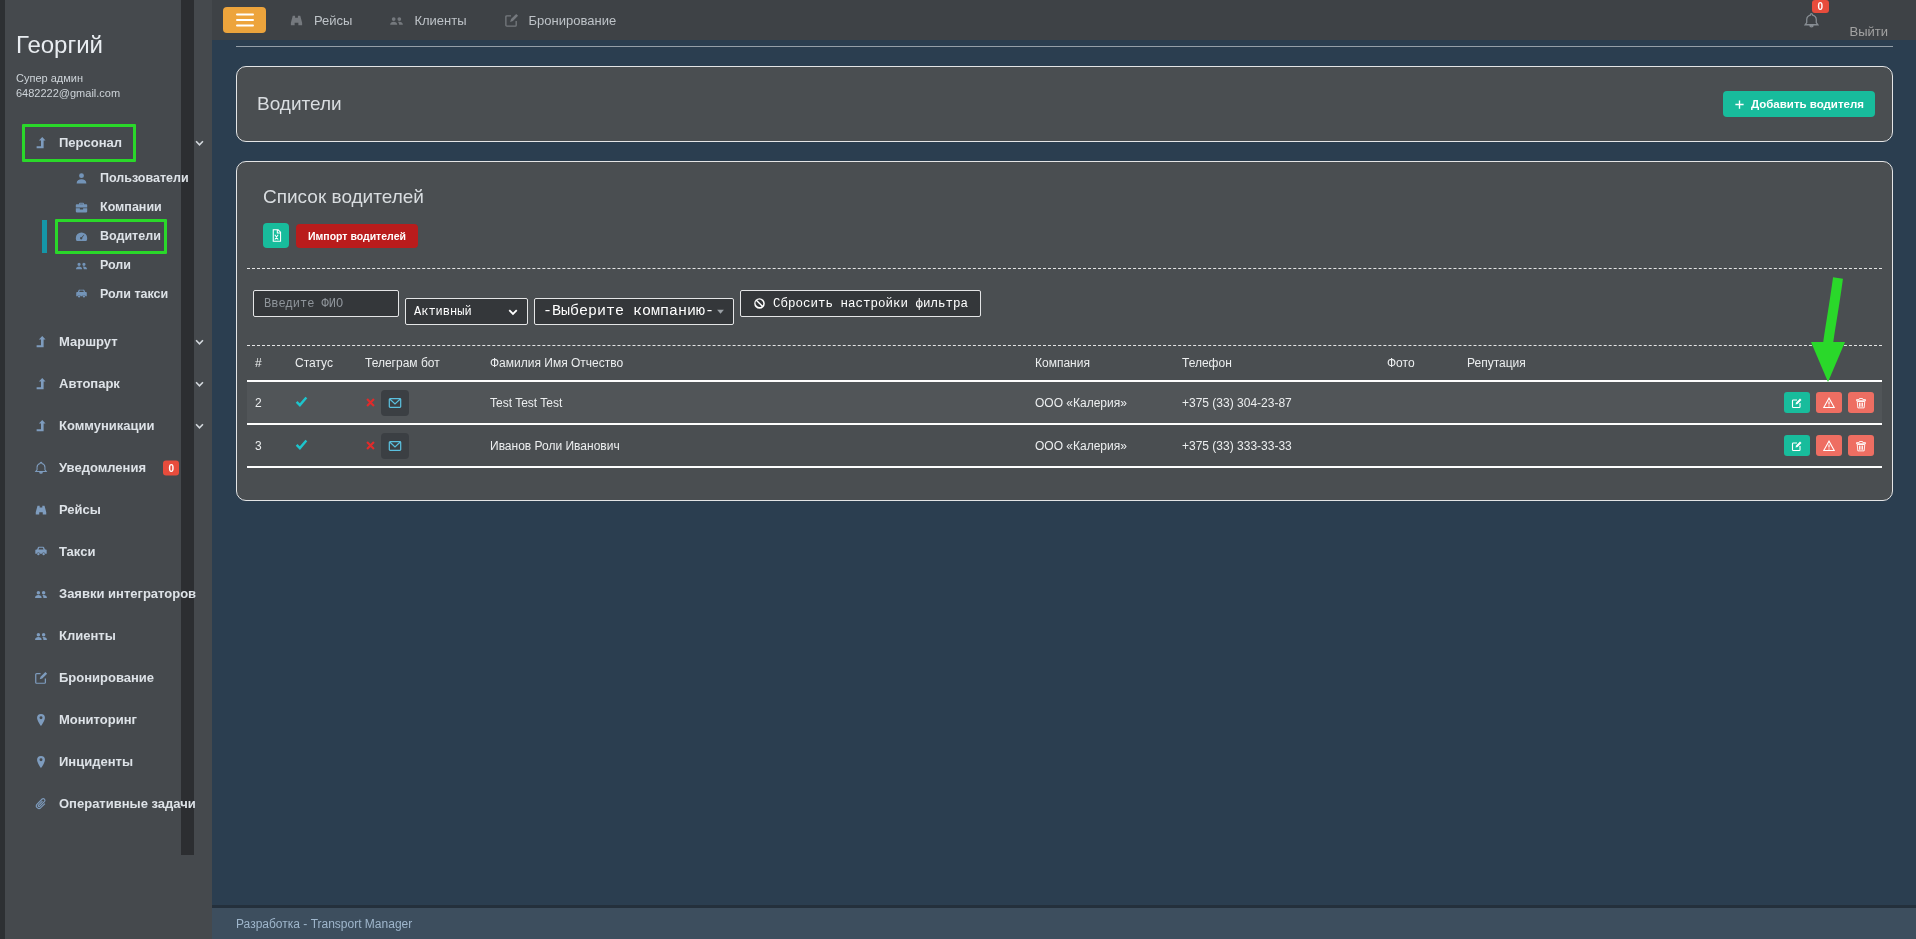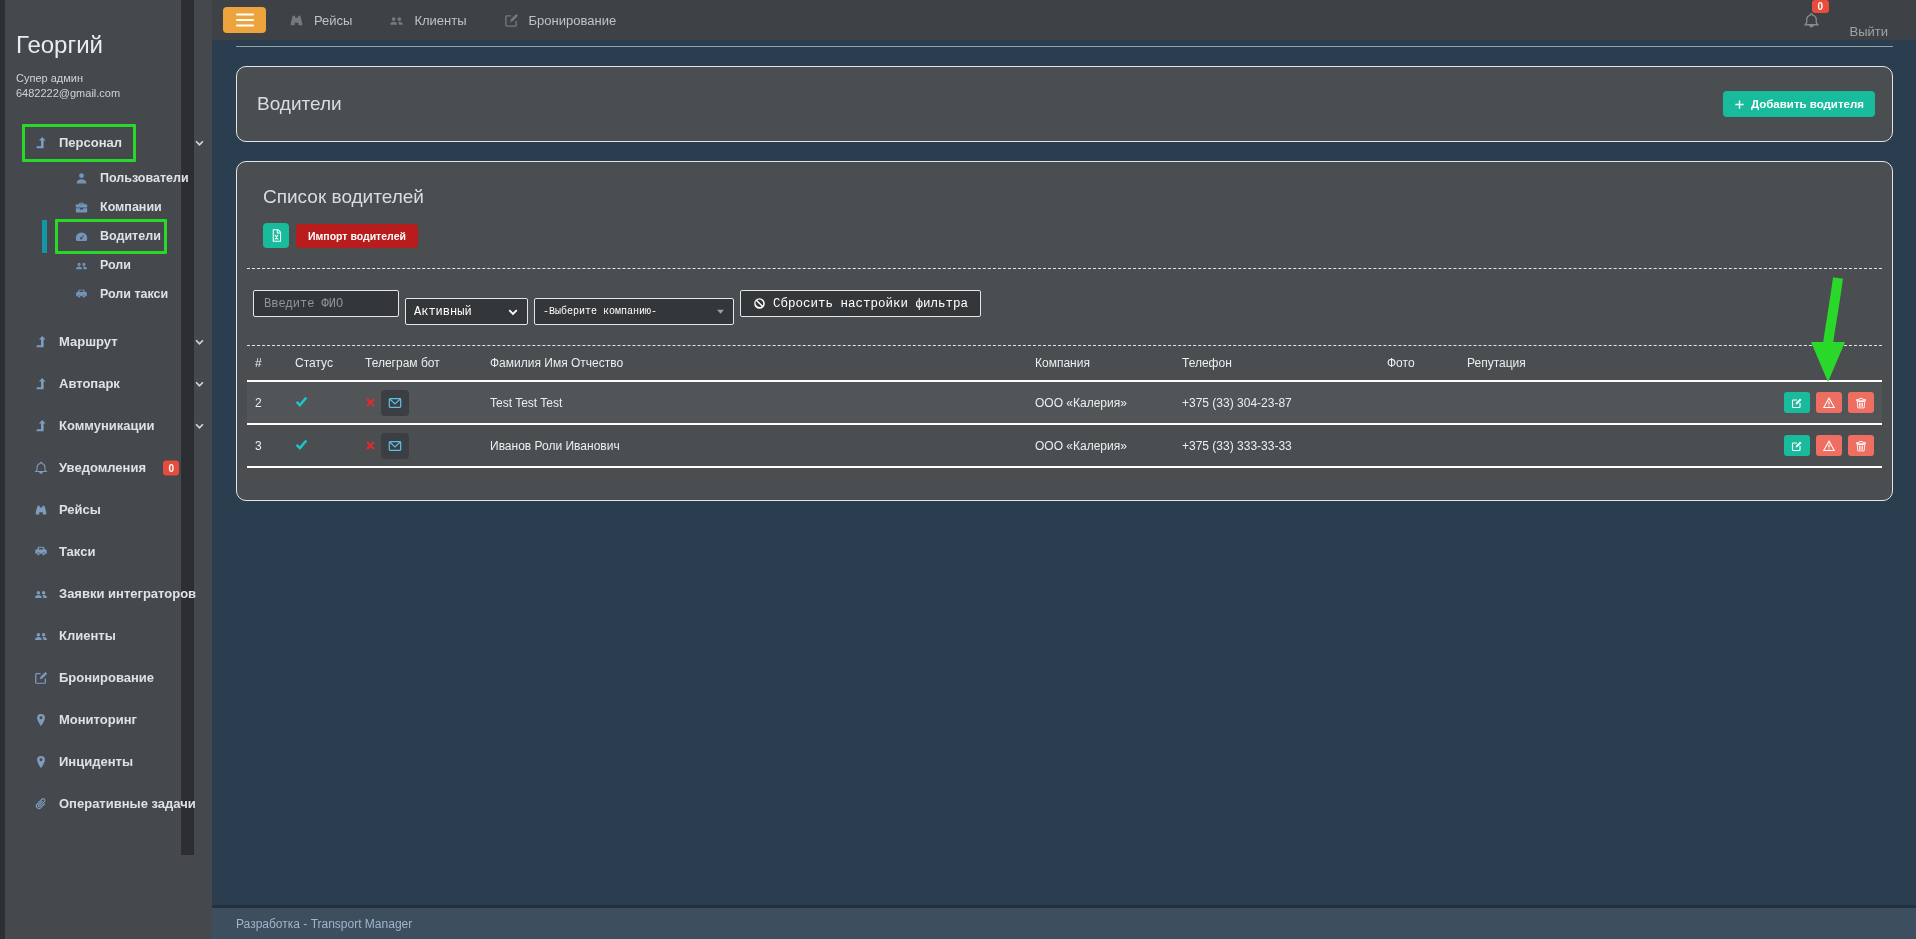--- a/index.html
+++ b/index.html
@@ -64,21 +64,21 @@
   .dashed-hr{border:none;border-top:1px dashed rgba(255,255,255,0.85);margin:20px -16px 0 -16px;}
 
   .filter-row{display:flex;gap:6px;margin:21px 0 0 -10px;}
   .f-ctl{height:27px;background:#34373a;border:1px solid #e4e5e6;border-radius:2px;color:#fff;font-size:12px;
          font-family:Liberation Mono, monospace;display:flex;align-items:center;padding:0 8px;cursor:pointer;}
   .f-input{width:146px;}
   .f-input input{background:transparent;border:none;outline:none;color:#fff;font-size:12px;width:100%;font-family:inherit;}
   .f-input input::placeholder{color:#8f959b;}
   .f-select{justify-content:space-between;margin-top:8px;}
   .f-status{width:123px;}
-  .f-company{width:200px;font-size:10px;}
+  .f-company{width:200px;font-size:15px;}
   .f-reset{gap:7px;font-size:12.5px;padding:0 12px;}
   .chev-sm{color:#fff;display:inline-flex;}
   .chev-xs{color:#9aa0a5;display:inline-flex;}
 
   table.drivers{border-collapse:collapse;margin:0 -16px;width:calc(100% + 32px);table-layout:fixed;
                 font-size:12px;color:#eceeef;}
   table.drivers th{font-weight:400;text-align:left;padding:10px 8px;border-bottom:2px solid #fdfdfd;font-size:12px;color:#eceeef;}
   table.drivers td{padding:4px 8px;height:43px;border-bottom:2px solid #fdfdfd;vertical-align:middle;}
   table.drivers tbody tr:nth-child(odd){background:rgba(255,255,255,0.045);}
   .tg-cell{display:flex;align-items:center;gap:5px;}

